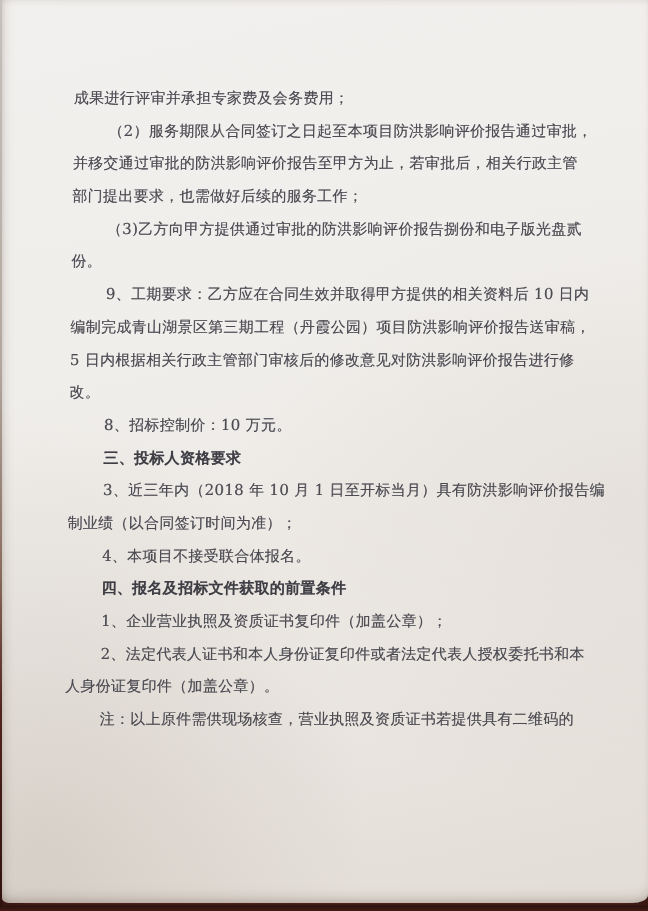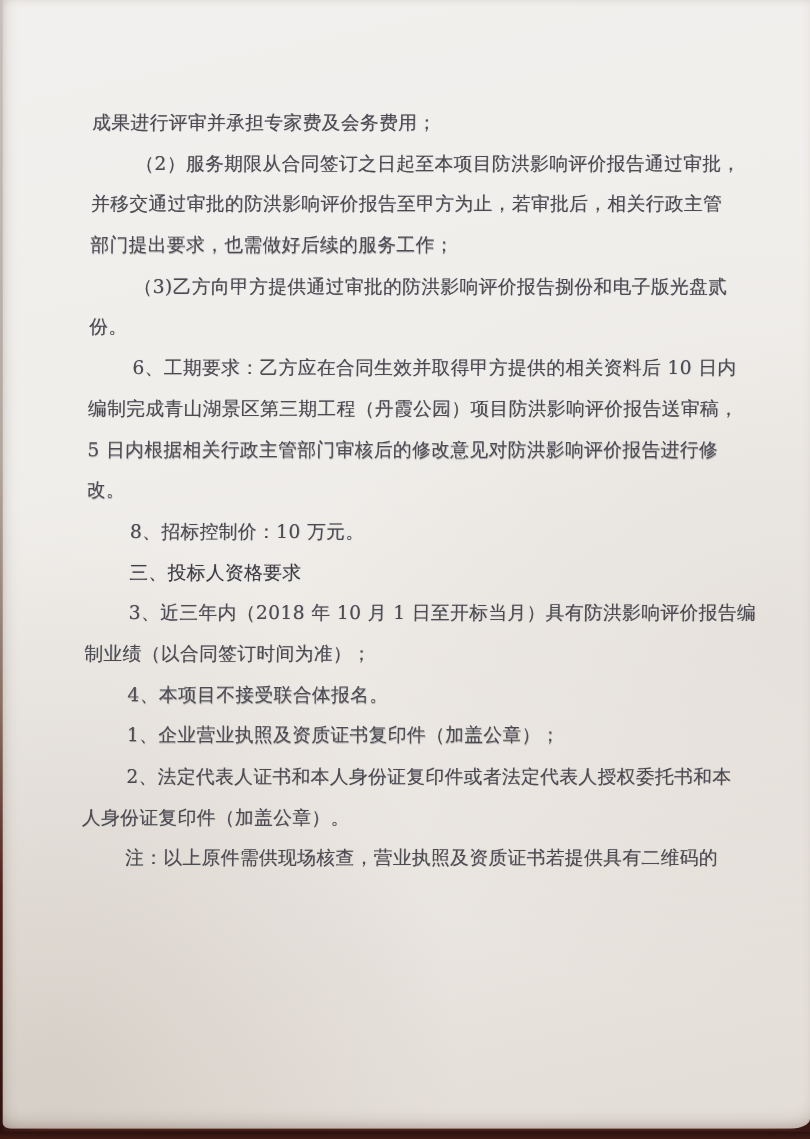--- a/index.html
+++ b/index.html
@@ -36,41 +36,42 @@
     transform: skewX(-0.85deg);
     transform-origin: 0 0;
     font-size: 15px;
     line-height: 32.7px;
     letter-spacing: 0.3px;
     color: #4c4b52;
     text-shadow: 0.3px 0.3px 0.6px rgba(76,75,85,0.5);
   }
   .line { white-space: nowrap; height: 32.7px; }
   .line.indent { margin-left: 35px; }
-  .line.bold { font-weight: normal; color: #3e3d44; }
+  .line.bold { font-weight: bold; color: #3e3d44; }
 </style>
 </head>
 <body>
 
 <div class="left-edge"></div>
 <div class="bottom-band"></div>
 <div class="paper"></div>
 <div class="text-block">
     <div class="line">成果进行评审并承担专家费及会务费用；</div>
     <div class="line indent">（2）服务期限从合同签订之日起至本项目防洪影响评价报告通过审批，</div>
     <div class="line">并移交通过审批的防洪影响评价报告至甲方为止，若审批后，相关行政主管</div>
     <div class="line">部门提出要求，也需做好后续的服务工作；</div>
     <div class="line indent">（3)乙方向甲方提供通过审批的防洪影响评价报告捌份和电子版光盘贰</div>
     <div class="line">份。</div>
-    <div class="line indent">6、工期要求：乙方应在合同生效并取得甲方提供的相关资料后 10 日内</div>
+    <div class="line indent">9、工期要求：乙方应在合同生效并取得甲方提供的相关资料后 10 日内</div>
     <div class="line">编制完成青山湖景区第三期工程（丹霞公园）项目防洪影响评价报告送审稿，</div>
     <div class="line">5 日内根据相关行政主管部门审核后的修改意见对防洪影响评价报告进行修</div>
     <div class="line">改。</div>
     <div class="line indent">8、招标控制价：10 万元。</div>
     <div class="line indent bold">三、投标人资格要求</div>
     <div class="line indent">3、近三年内（2018 年 10 月 1 日至开标当月）具有防洪影响评价报告编</div>
     <div class="line">制业绩（以合同签订时间为准）；</div>
     <div class="line indent">4、本项目不接受联合体报名。</div>
+    <div class="line indent bold">四、报名及招标文件获取的前置条件</div>
     <div class="line indent">1、企业营业执照及资质证书复印件（加盖公章）；</div>
     <div class="line indent">2、法定代表人证书和本人身份证复印件或者法定代表人授权委托书和本</div>
     <div class="line">人身份证复印件（加盖公章）。</div>
     <div class="line indent">注：以上原件需供现场核查，营业执照及资质证书若提供具有二维码的</div>
   </div>
 
 </body></html>

